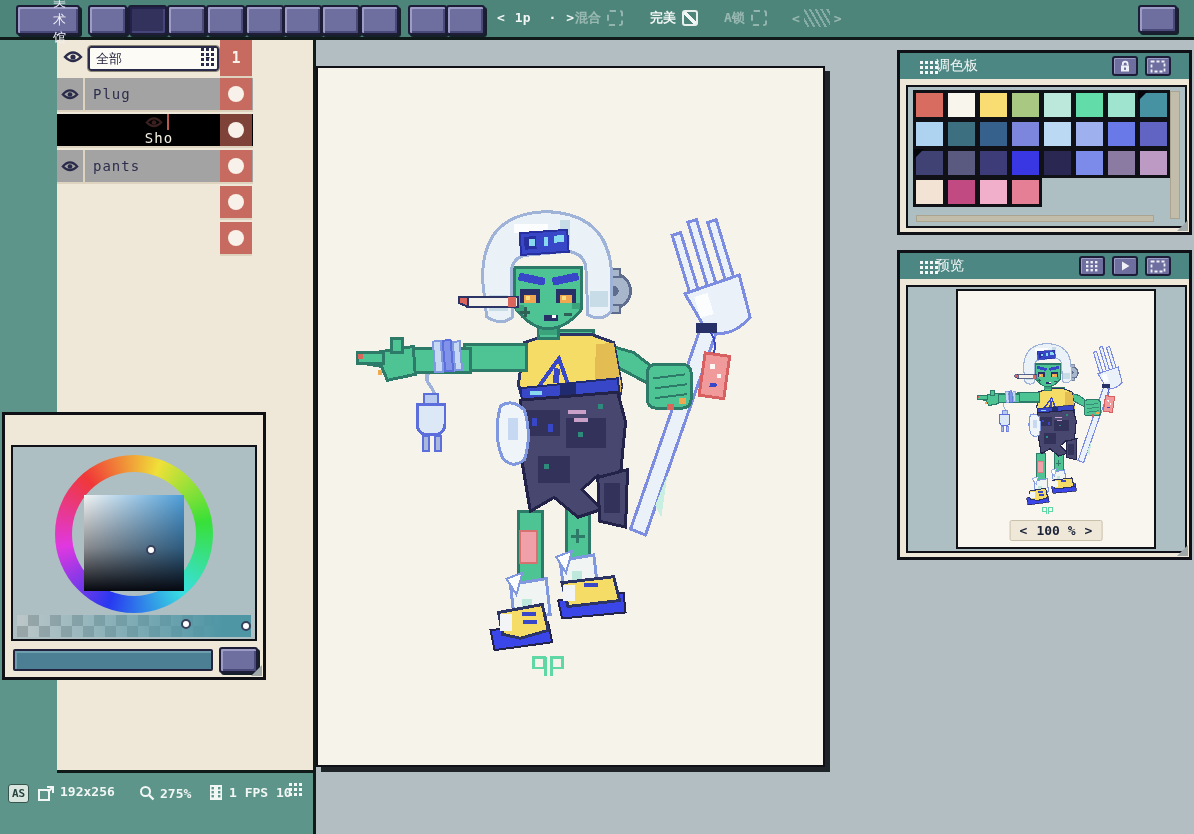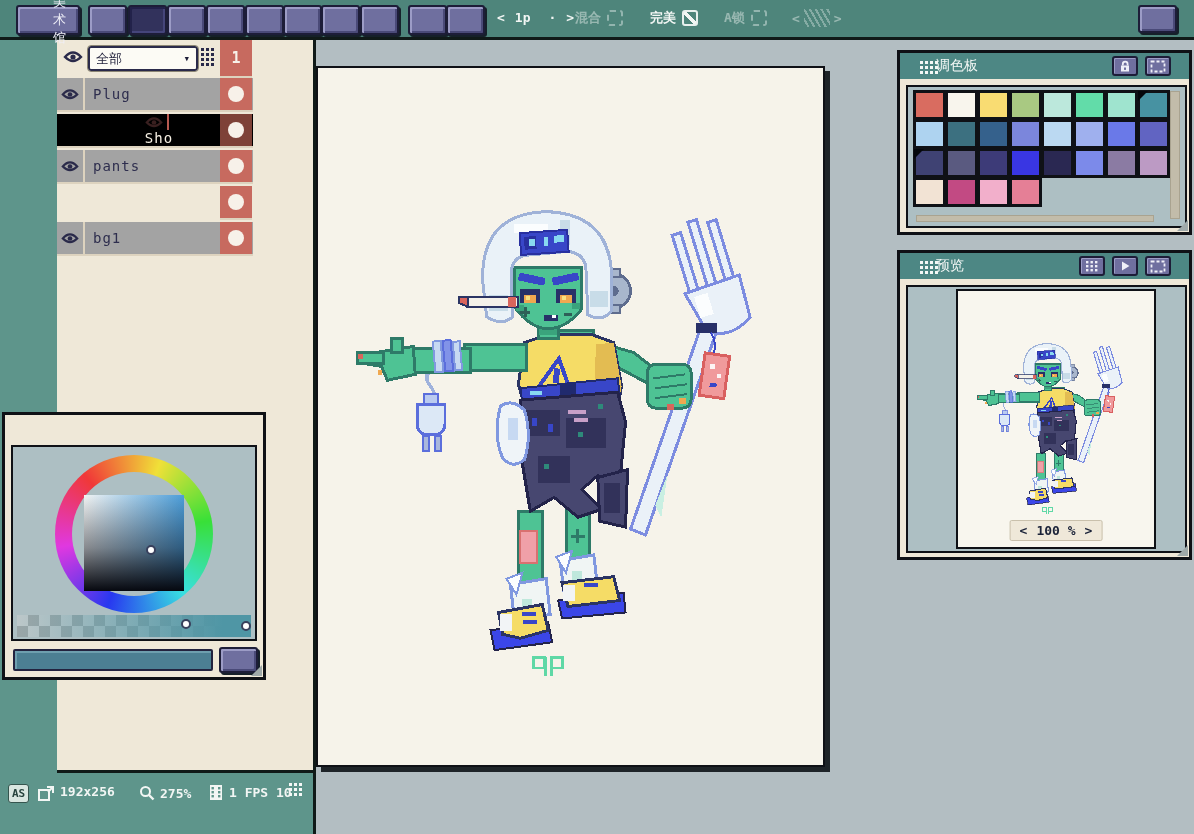--- a/index.html
+++ b/index.html
@@ -38,21 +38,21 @@
   
   #layers-panel { left:57px; top:40px; width:256px; height:733px; background:#EFE8D8; z-index:7; border-bottom:3px solid #101A18; }
   .lrow { position:absolute; left:0; width:196px; height:34px; background:#a3a3a3; border-bottom:2px solid #DDD3BF; display:flex; align-items:center; }
   .lrow .eyecell { width:28px; height:100%; border-right:2px solid #DDD3BF; display:flex; align-items:center; justify-content:center; }
   .lrow .lname { font-size:14px; color:#2E2E4E; padding-left:8px; letter-spacing:1px; }
   .lrow.selected { background:#000000;flex-direction:column; }
   .lrow.selected .lname { color:#F7F1E4; }
   .framecell { position:absolute; left:163px; width:32px; height:34px; background:#C76A5F; border-bottom:2px solid #DDD3BF; display:flex; align-items:center; justify-content:center; cursor:pointer; }
   .framecell.dark { background:#7E4238; }
   .kdot { width:16px; height:16px; border-radius:50%; background:#F7F1E9; }
-  #layer-filter { position:absolute; left:31px; top:6px; width:110px; height:25px; background:#FCFBF5; border:2px solid #2A2A4A; border-radius:3px; outline:1px solid #8C8674; display:flex; align-items:center; justify-content:space-between; padding:0 6px; font-size:13px; color:#1E1E38; cursor:pointer; }
+  #layer-filter { position:absolute; left:31px; top:6px; width:131px; height:25px; background:#FCFBF5; border:2px solid #2A2A4A; border-radius:3px; outline:1px solid #8C8674; display:flex; align-items:center; justify-content:space-between; padding:0 6px; font-size:13px; color:#1E1E38; cursor:pointer; }
 
   
   #status-bar { left:0; top:776px; width:313px; height:58px; background:#5E958B; z-index:7; display:block; }
   .st-item { position:absolute; top:8px; color:#F2F6F4; font-size:13px; font-weight:bold; display:flex; align-items:center; }
   #as-badge { background:#D9E6E0; color:#27433D; border-radius:3px; font-size:11px; font-weight:bold; padding:2px 3px; border:1px solid #35554E; }
 
   
   .window { background:#EFE8D8; border:3px solid #0F1116; z-index:20; }
   .titlebar { height:26px; background:#4D8784; display:flex; align-items:center; padding:0 18px; gap:7px; color:#F4F8F6; font-size:14px; }
   .titlebar .tspacer { flex:1; }
@@ -477,29 +477,20 @@
     <span class="lname">pants</span>
   </div>
   <div class="framecell" style="top:110px">
       <div class="kdot"></div>
     </div>
 
   <div class="framecell" style="top:146px">
       <div class="kdot"></div>
     </div>
 
-  <div class="lrow" style="top:182px">
-    <div class="eyecell">
-      <svg width="18" height="13" viewBox="0 0 20 14">
-          <path d="M2,7 Q10,-2 18,7 Q10,15 2,7 Z" fill="none" stroke="#2A2A4A" stroke-width="2.4"></path>
-          <circle cx="10" cy="7" r="2.6" fill="#2A2A4A"></circle>
-        </svg>
-    </div>
-    <span class="lname">bg1</span>
-  </div>
   <div class="framecell" style="top:182px">
       <div class="kdot"></div>
     </div>
 </div>
 
 <div id="status-bar" class="abs">
   <div class="st-item" style="left:8px">
       <span id="as-badge">AS</span>
     </div>
   <div class="st-item" style="left:36px">

